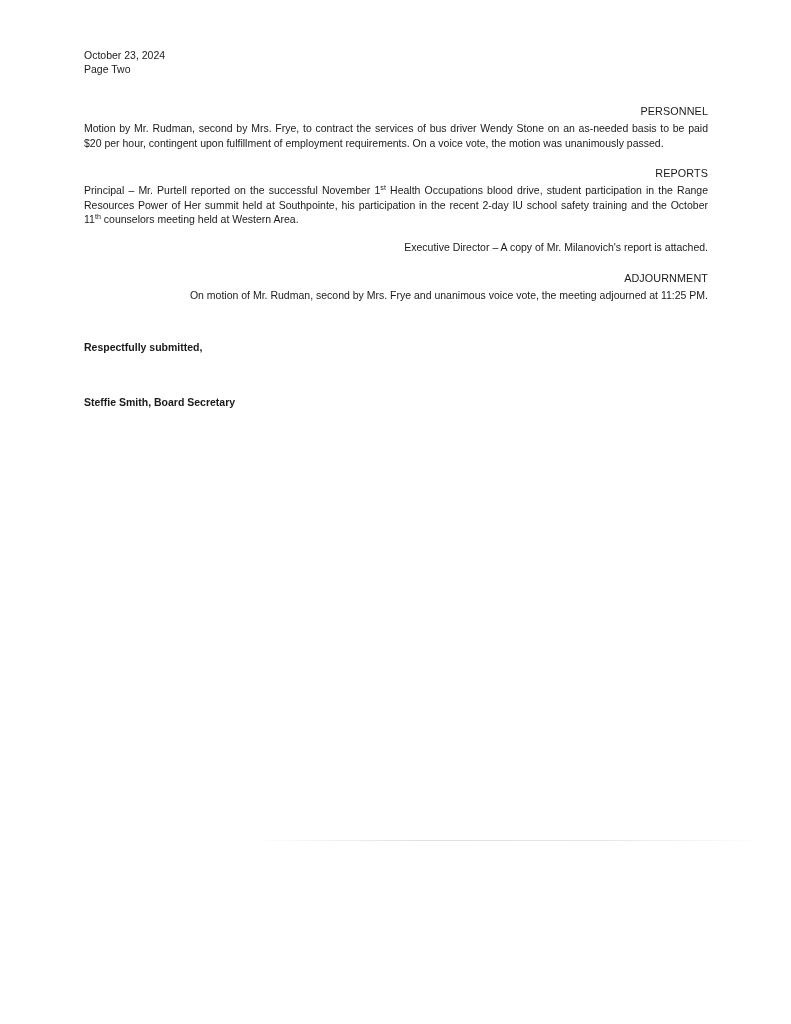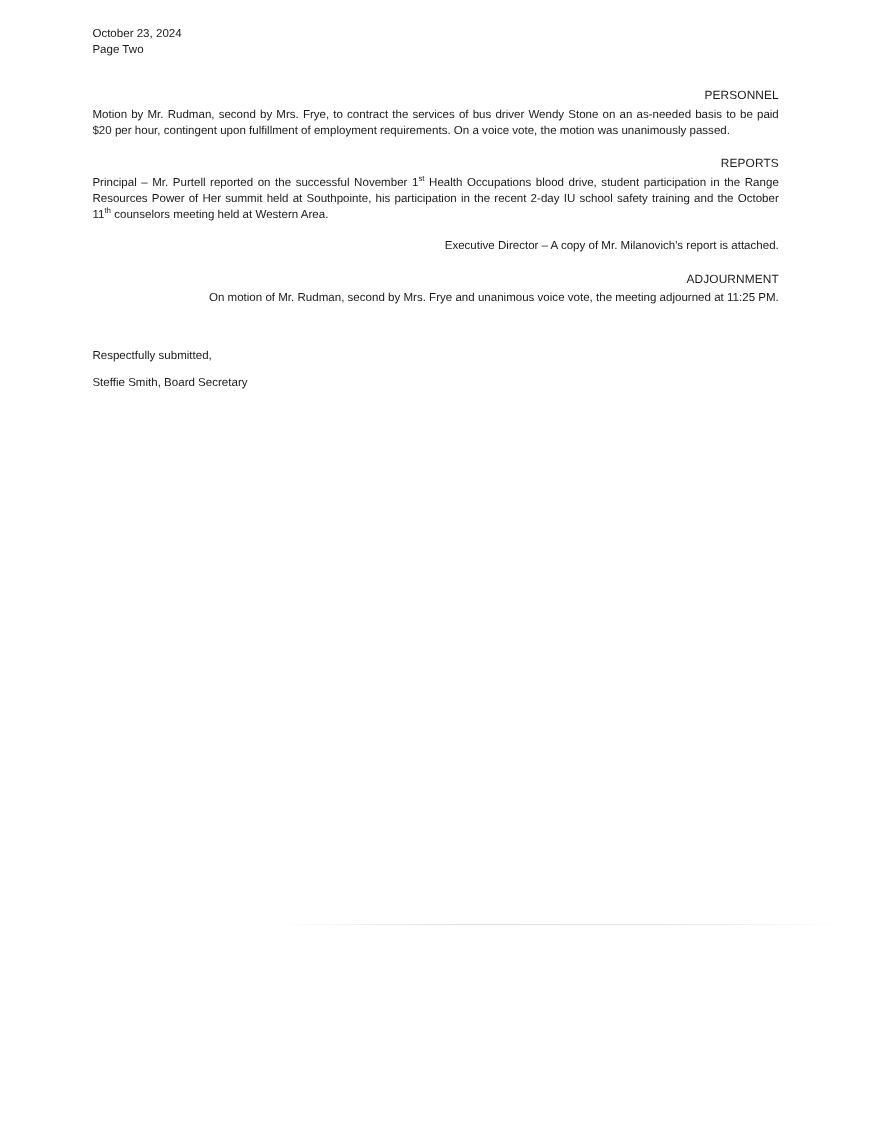--- a/index.html
+++ b/index.html
@@ -26,20 +26,21 @@
   .content {
     position: absolute;
     left: 84px;
     top: 24px;
     width: 624px;
   }
   .header-block {
     font-size: 10.5px;
     line-height: 14px;
     margin-bottom: 28px;
+    margin-top: 24px;
   }
   .header-block div {
     white-space: pre;
   }
   .section {
     margin-bottom: 16px;
   }
   .section-title {
     font-size: 10.8px;
     line-height: 15px;
@@ -56,23 +57,24 @@
   .para.nojust {
     text-align: right;
   }
   .spaced {
     margin-top: 13px;
   }
   .closing {
     margin-top: 38px;
     font-size: 10.5px;
     line-height: 14.6px;
+    font-weight: bold;
   }
   .closing .sig {
-    margin-top: 10px;
+    margin-top: 40px;
   }
   sup {
     font-size: 7.2px;
     vertical-align: super;
     line-height: 0;
   }
   .faint-rule {
     position: absolute;
     left: 250px;
     top: 840px;

